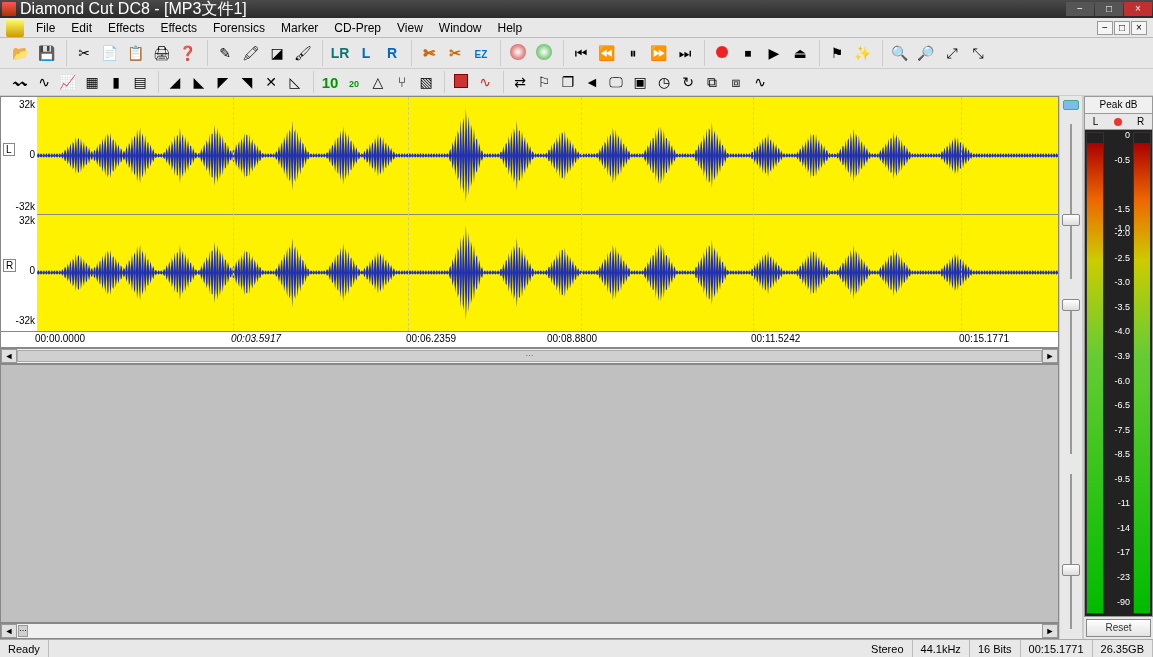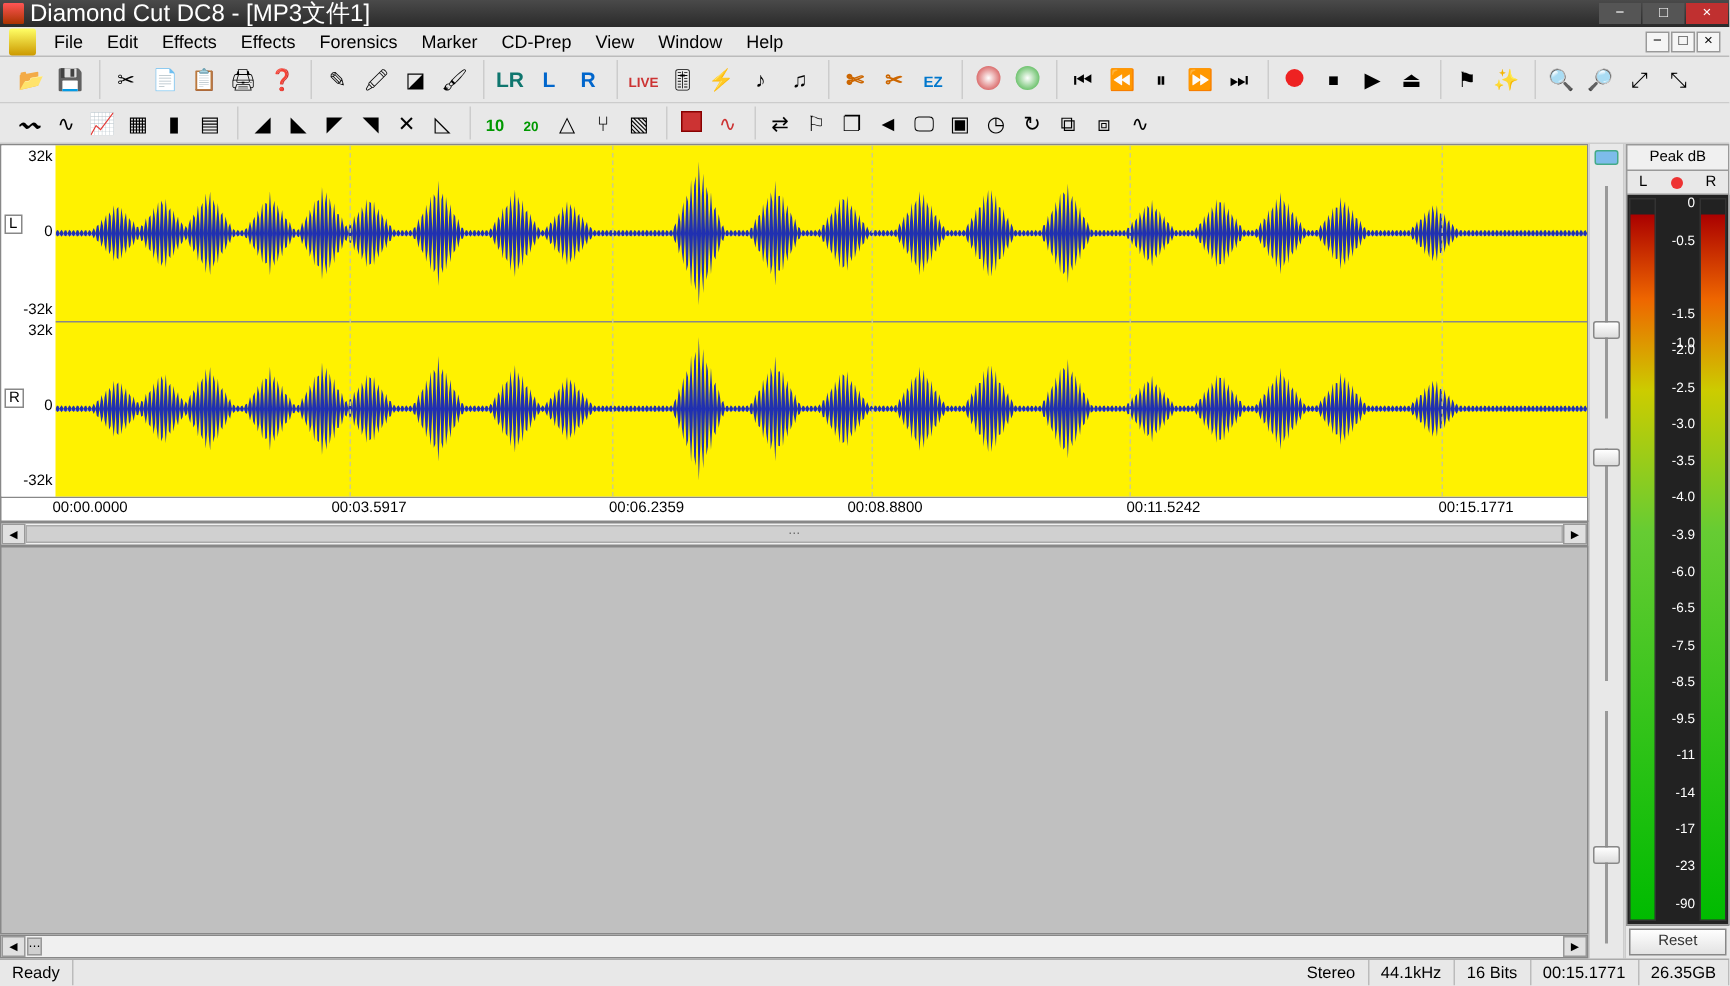--- a/index.html
+++ b/index.html
@@ -161,37 +161,20 @@
       </div>
       <div class="tb-btn">
         <span class="tb-icon"><b style="color:#06c">L</b></span>
       </div>
       <div class="tb-btn">
         <span class="tb-icon"><b style="color:#06c">R</b></span>
       </div>
     </div>
     <div class="tb-group">
       <div class="tb-btn">
-        <span class="tb-icon"><b style="color:#c33;font-size:9px">LIVE</b></span>
-      </div>
-      <div class="tb-btn">
-        <span class="tb-icon">🎚</span>
-      </div>
-      <div class="tb-btn">
-        <span class="tb-icon">⚡</span>
-      </div>
-      <div class="tb-btn">
-        <span class="tb-icon">♪</span>
-      </div>
-      <div class="tb-btn">
-        <span class="tb-icon">♫</span>
-      </div>
-    </div>
-    <div class="tb-group">
-      <div class="tb-btn">
         <span class="tb-icon"><b style="color:#c60">✄</b></span>
       </div>
       <div class="tb-btn">
         <span class="tb-icon"><b style="color:#c60">✂</b></span>
       </div>
       <div class="tb-btn">
         <span class="tb-icon"><b style="color:#07c;font-size:10px">EZ</b></span>
       </div>
     </div>
     <div class="tb-group">
@@ -292,21 +275,21 @@
       </div>
       <div class="tb-btn">
         <span class="tb-icon">✕</span>
       </div>
       <div class="tb-btn">
         <span class="tb-icon">◺</span>
       </div>
     </div>
     <div class="tb-group">
       <div class="tb-btn">
-        <span class="tb-icon"><b style="color:#090;font-size:11px">10</b></span>
+        <span class="tb-icon"><b style="color:#090;font-size:15px">10</b></span>
       </div>
       <div class="tb-btn">
         <span class="tb-icon"><b style="color:#090;font-size:9px">20</b></span>
       </div>
       <div class="tb-btn">
         <span class="tb-icon">△</span>
       </div>
       <div class="tb-btn">
         <span class="tb-icon">⑂</span>
       </div>
@@ -388,23 +371,23 @@
            <div class="channel-sep"></div>
         <div class="grid-line" style="left: 196px;"></div>
           <div class="grid-line" style="left: 371px;"></div>
           <div class="grid-line" style="left: 544px;"></div>
           <div class="grid-line" style="left: 716px;"></div>
           <div class="grid-line" style="left: 924px;"></div>
         </div>
      </div>
      <div class="time-ruler" id="time-ruler">
         <span class="tick" style="left: 34px;">00:00.0000</span>
-        <span class="tick" style="left: 220px;">00:03.5917</span>
+        <span class="tick" style="left: 230px; font-style: italic;">00:03.5917</span>
         <span class="tick" style="left: 405px;">00:06.2359</span>
-        <span class="tick" style="left: 564px; text-align: right;">00:08.8800</span>
+        <span class="tick" style="left: 546px; text-align: right;">00:08.8800</span>
         <span class="tick" style="left: 750px;">00:11.5242</span>
         <span class="tick" style="left: 958px;">00:15.1771</span>
       </div>
      <div class="hscroll">
        <div class="arrow" style="left:0">◄</div>
        <div class="thumb" style="left:16px;right:16px;">⋯</div>
        <div class="arrow" style="right:0">►</div>
      </div>
      <div class="lower-empty"></div>
      <div class="lower-hscroll">

